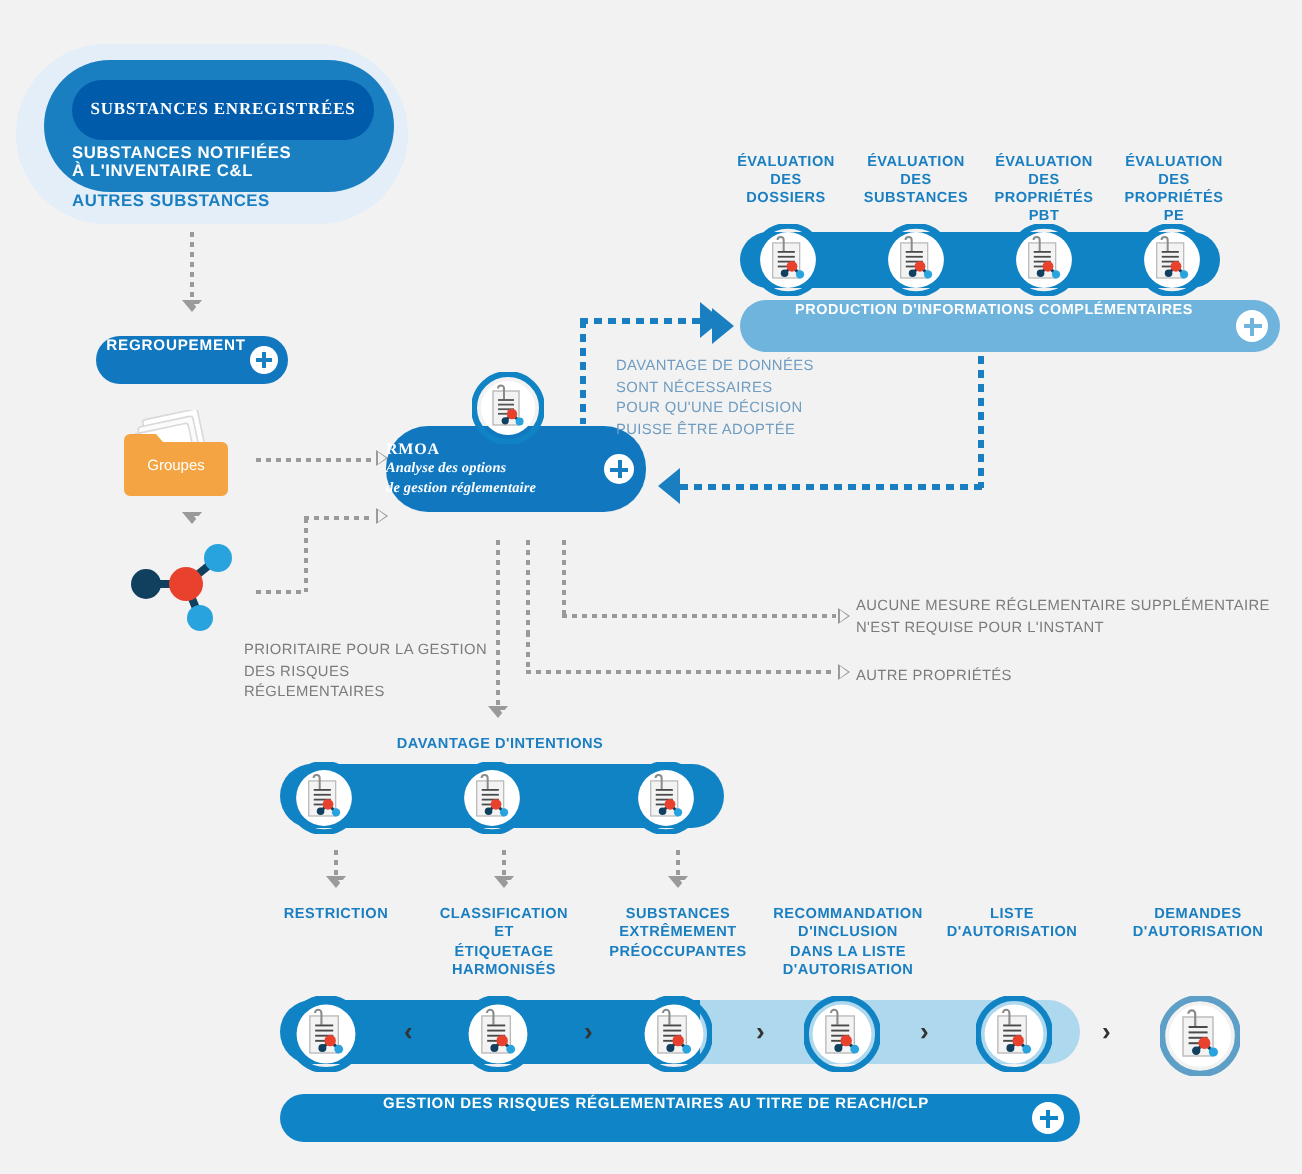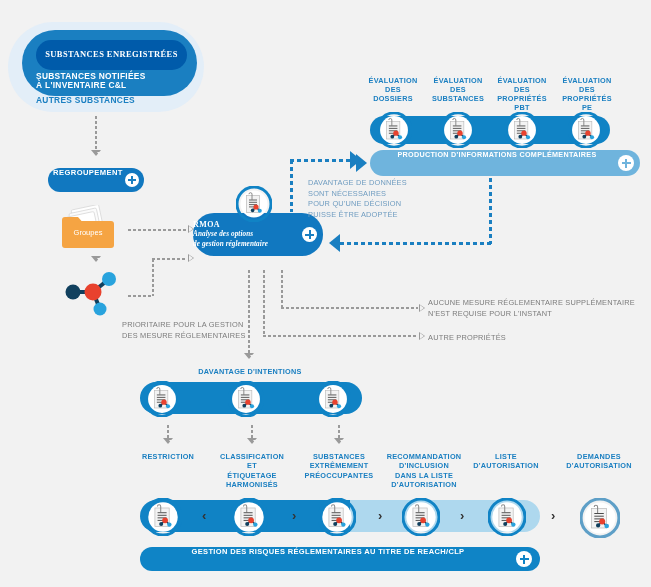--- a/index.html
+++ b/index.html
@@ -281,21 +281,21 @@
 
 <div class="smalltxt" style="left:428px; top:298px; width:215px;">
   <div>AUCUNE MESURE RÉGLEMENTAIRE SUPPLÉMENTAIRE</div>
   <div>N'EST REQUISE POUR L'INSTANT</div>
 </div>
 <div class="smalltxt" style="left:428px; top:333px;">
   <span>AUTRE PROPRIÉTÉS</span>
 </div>
 <div class="smalltxt" style="left:122px; top:320px; width:125px;">
   <div>PRIORITAIRE POUR LA GESTION</div>
-  <div>DES MESURE RÉGLEMENTAIRES</div>
+  <div>DES RISQUES RÉGLEMENTAIRES</div>
 </div>
 
 <div class="abs dotv" style="left:248px; top:270px; height:84px;"></div>
 <div class="abs chevdown chevdown-thin" style="left:244px; top:353px;"></div>
 
 <div class="abs dotv" style="left:263px; top:270px; height:48px;"></div>
 <div class="abs doth" style="left:263px; top:335px; width:155px;"></div>
 <div class="abs dotv" style="left:263px; top:316px; height:20px;"></div>
 <div class="abs arrowright arrowright-thin" style="left:419px; top:332px;"></div>
 

